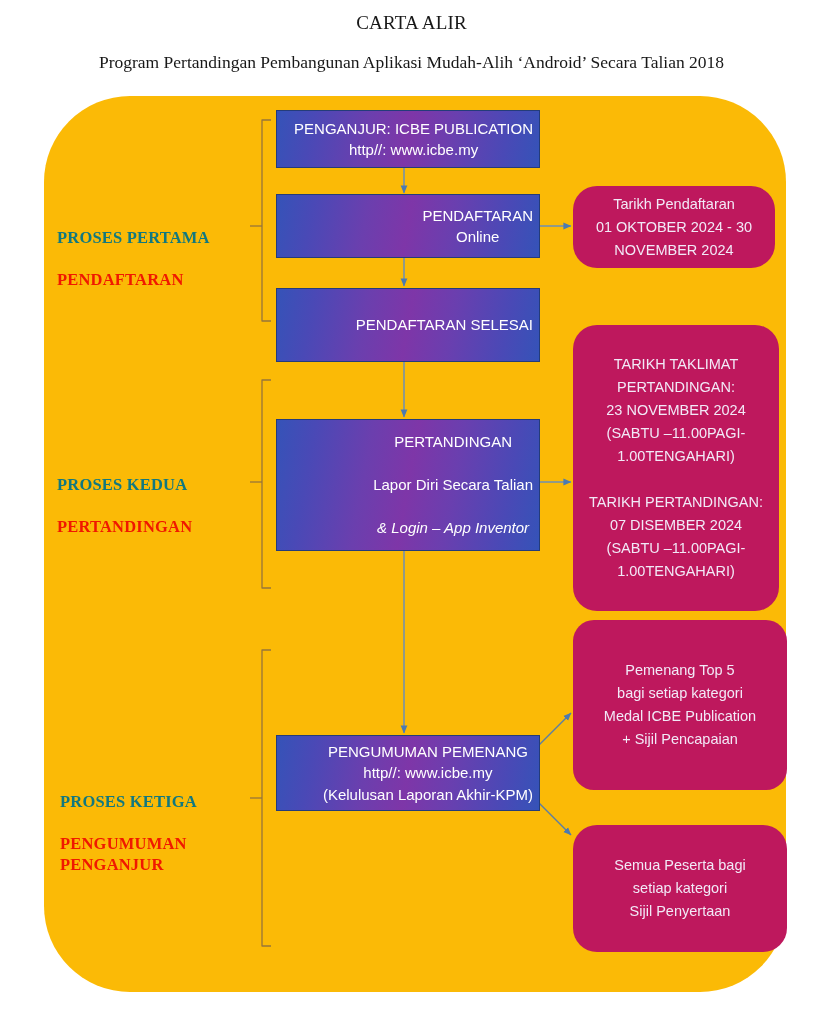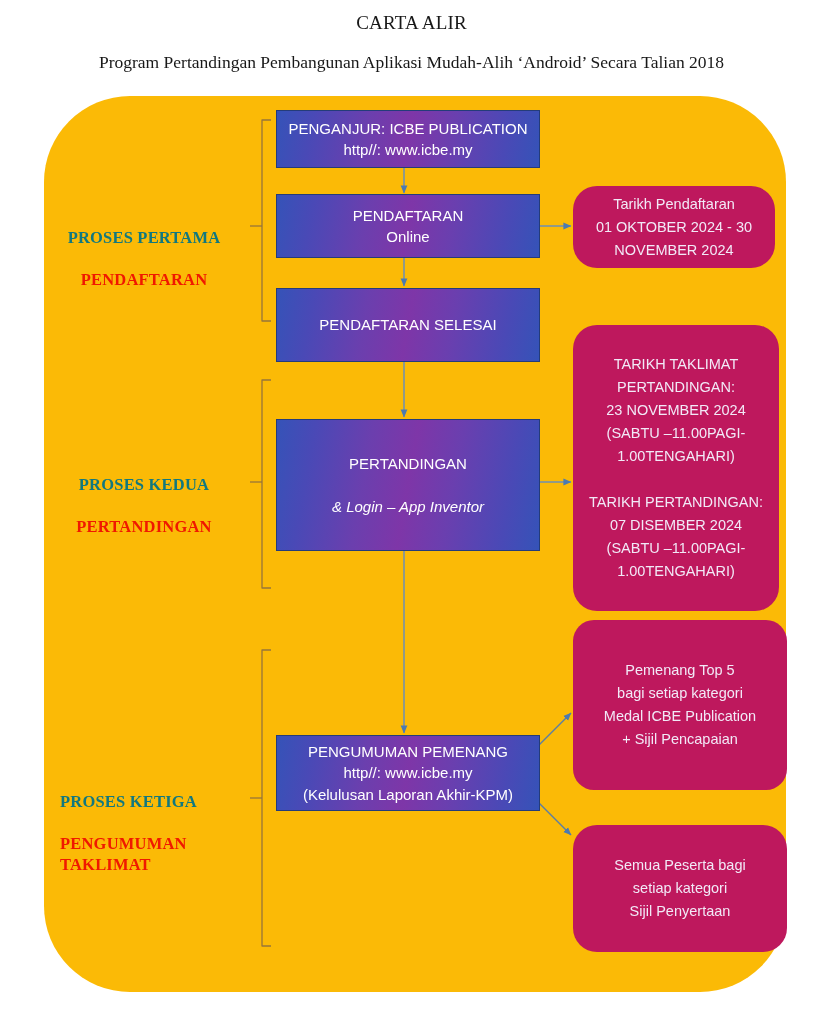--- a/index.html
+++ b/index.html
@@ -48,43 +48,43 @@
     border-radius: 86px;
   }
 
   
   .process-label {
     position: absolute;
     font-family: "Liberation Serif", serif;
     font-weight: bold;
     font-size: 16.5px;
     line-height: 21px;
-    text-align: center;
     letter-spacing: .2px;
     white-space: pre-line;
+    padding-left: 13px;
   }
   .pl-teal { color: #11787F; }
   .pl-red  { color: #F01800; }
 
   
   .gbox {
     position: absolute;
     border: 1.6px solid #243C7A;
     background: linear-gradient(100deg,
                 #3553B8 0%,
                 #4A49B6 14%,
                 #6B3FAE 34%,
                 #7E36A8 50%,
                 #6A3FAF 66%,
                 #4A49B6 86%,
                 #3553B8 100%);
     color: #FFFFFF;
     display: flex;
     align-items: center;
-    justify-content: center;
+    justify-content: flex-end;
     text-align: center;
     box-sizing: border-box;
   }
   .gbox .gtxt {
     font-size: 15px;
     line-height: 21.5px;
     white-space: pre-line;
     padding: 0 6px;
   }
   .gbox .gtxt .it { font-style: italic; }
@@ -170,40 +170,41 @@
 </div>
 
 <div class="process-label" style="left:44px; top:453px; width:200px;">
   <div class="pl-teal">PROSES KEDUA</div>
   <div class="pl-red">PERTANDINGAN</div>
 </div>
 
 <div class="process-label" style="left:40px; top:770px; width:200px; text-align:left; padding-left:20px;">
   <div class="pl-teal">PROSES KETIGA</div>
   <div class="pl-red">PENGUMUMAN
-TAKLIMAT</div>
+PENGANJUR</div>
 </div>
 
 <div class="gbox" style="left:276px; top:110px; width:264px; height:58px;">
   <div class="gtxt">PENGANJUR: ICBE PUBLICATION
 http//: www.icbe.my</div>
 </div>
 
 <div class="gbox" style="left:276px; top:194px; width:264px; height:64px;">
   <div class="gtxt">PENDAFTARAN
 Online</div>
 </div>
 
 <div class="gbox" style="left:276px; top:288px; width:264px; height:74px;">
   <div class="gtxt">PENDAFTARAN SELESAI</div>
 </div>
 
 <div class="gbox" style="left:276px; top:419px; width:264px; height:132px;">
   <div class="gtxt">
     <div>PERTANDINGAN</div>
+    <div>Lapor Diri Secara Talian</div>
     <div class="it">&amp; Login – App Inventor</div>
   </div>
 </div>
 
 <div class="gbox" style="left:276px; top:735px; width:264px; height:76px;">
   <div class="gtxt">PENGUMUMAN PEMENANG
 http//: www.icbe.my
 (Kelulusan Laporan Akhir-KPM)</div>
 </div>
 

